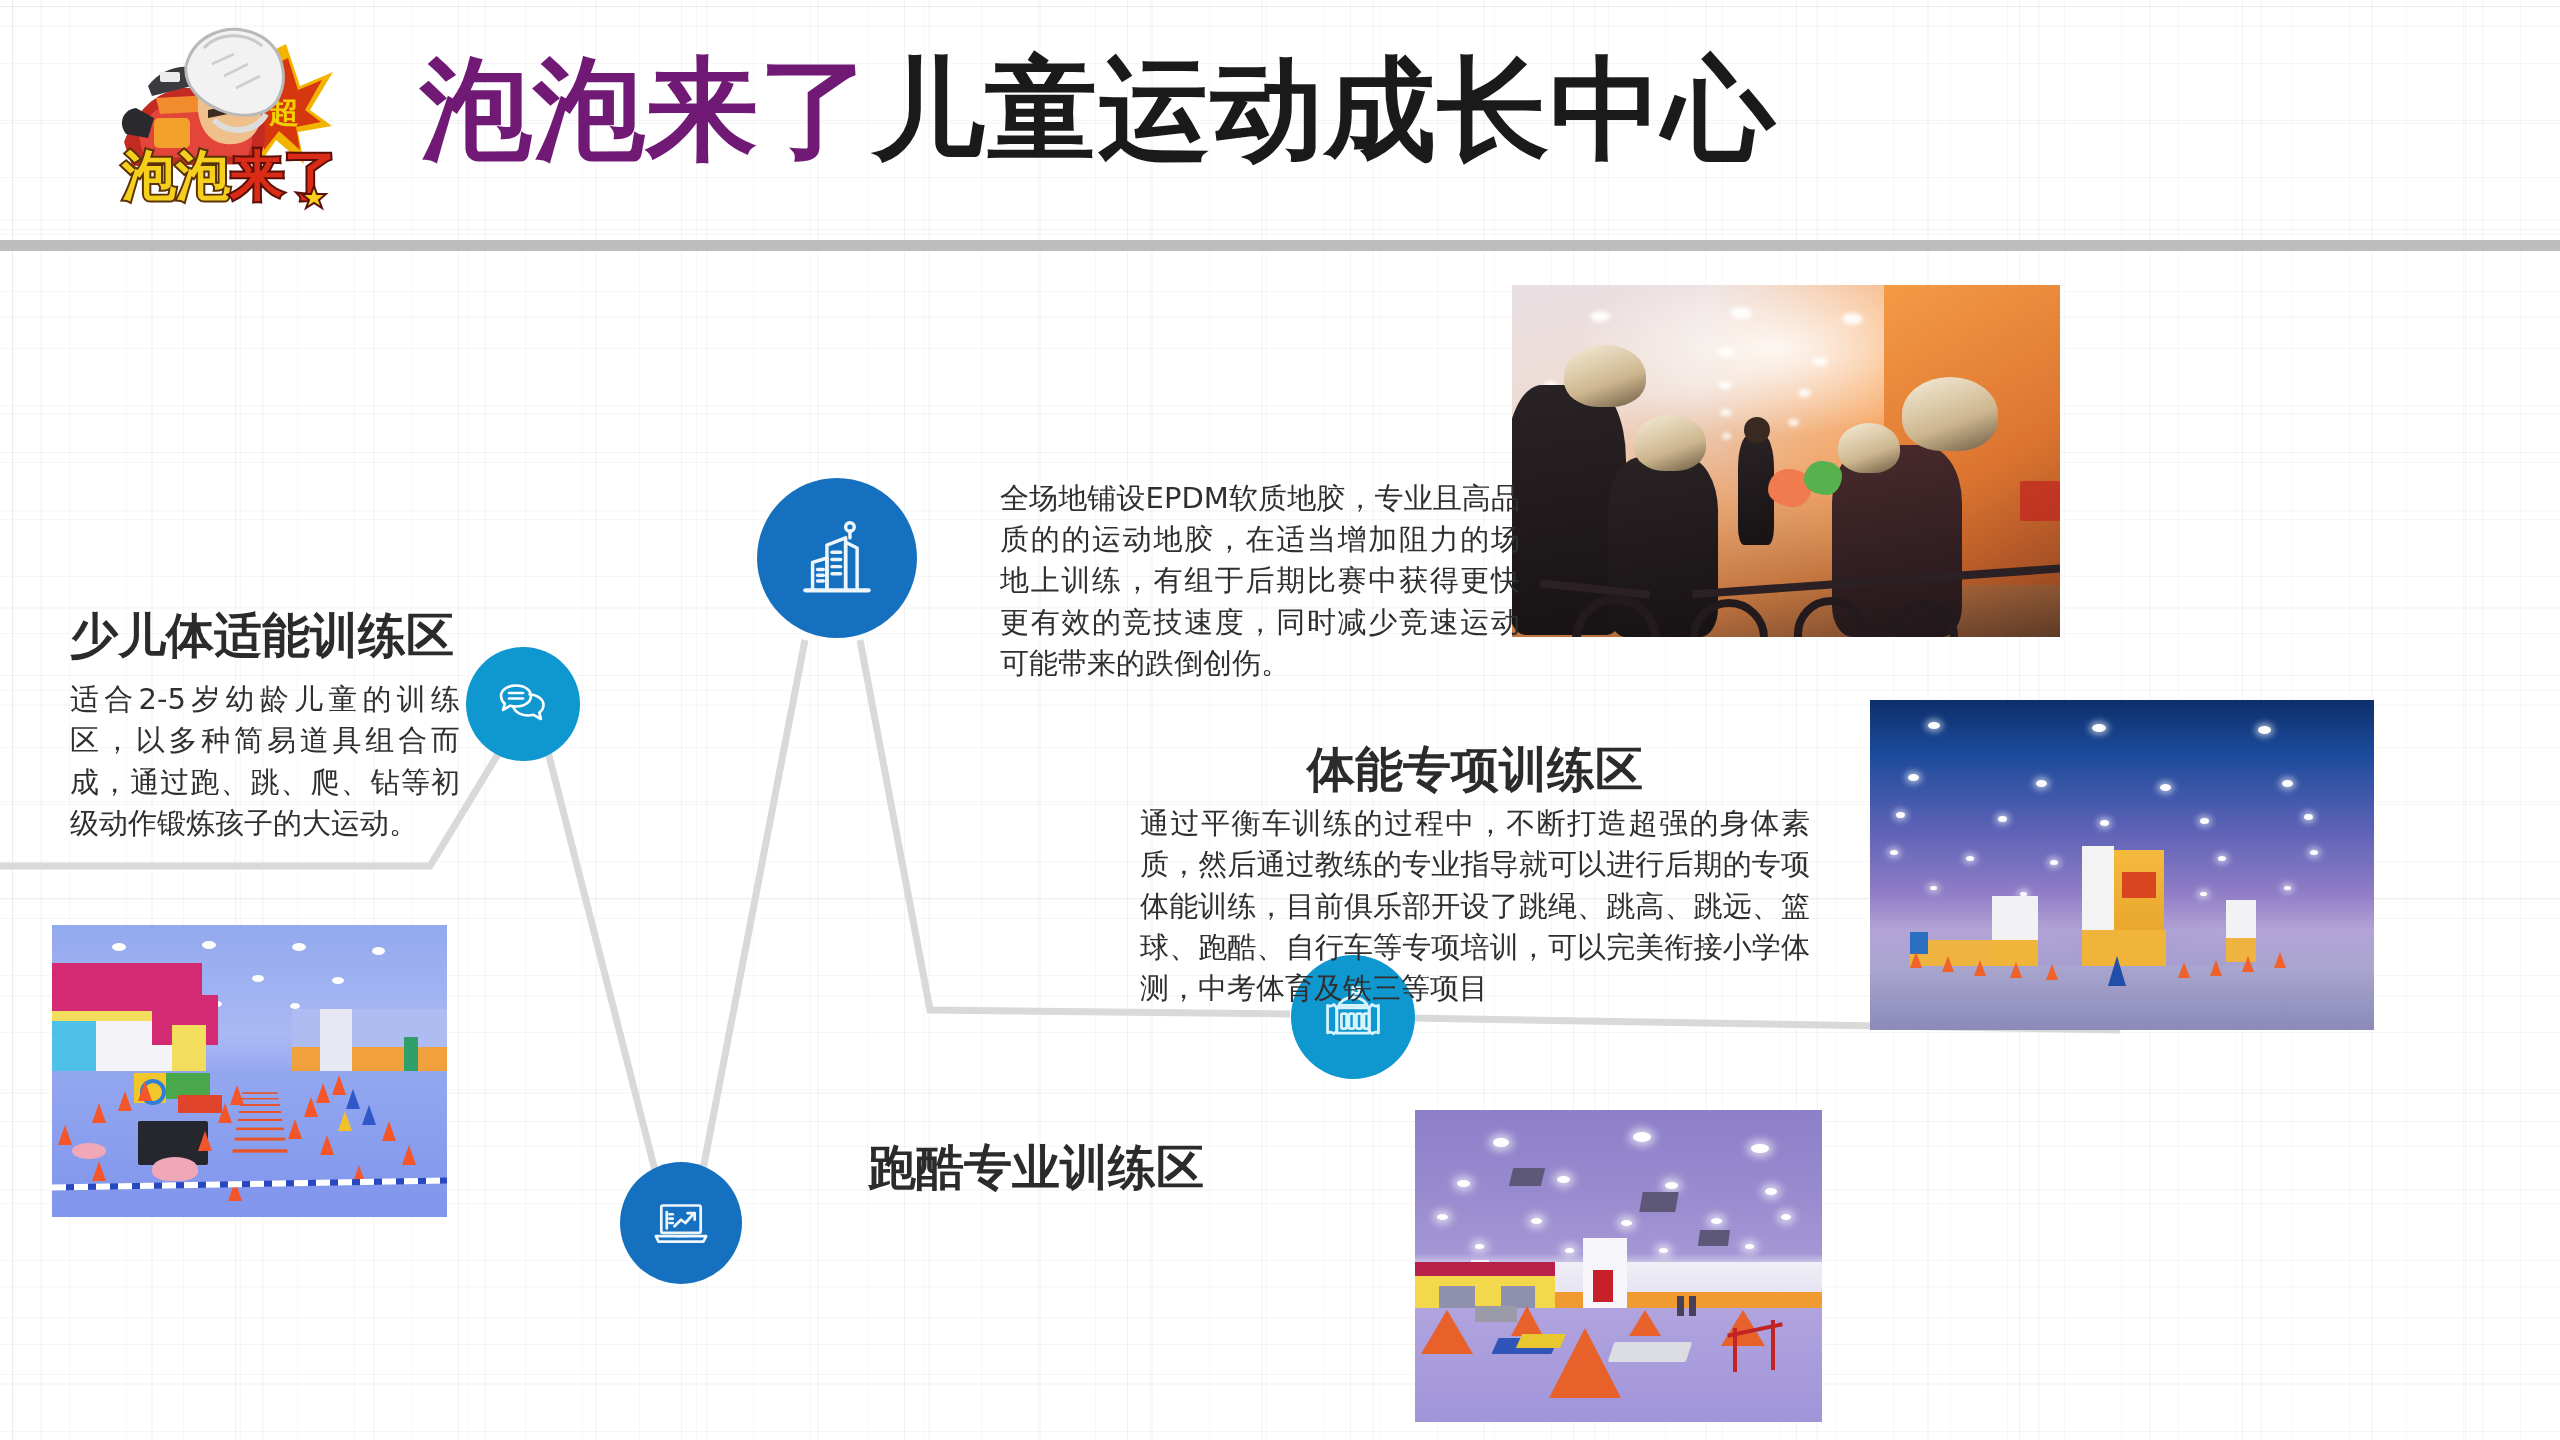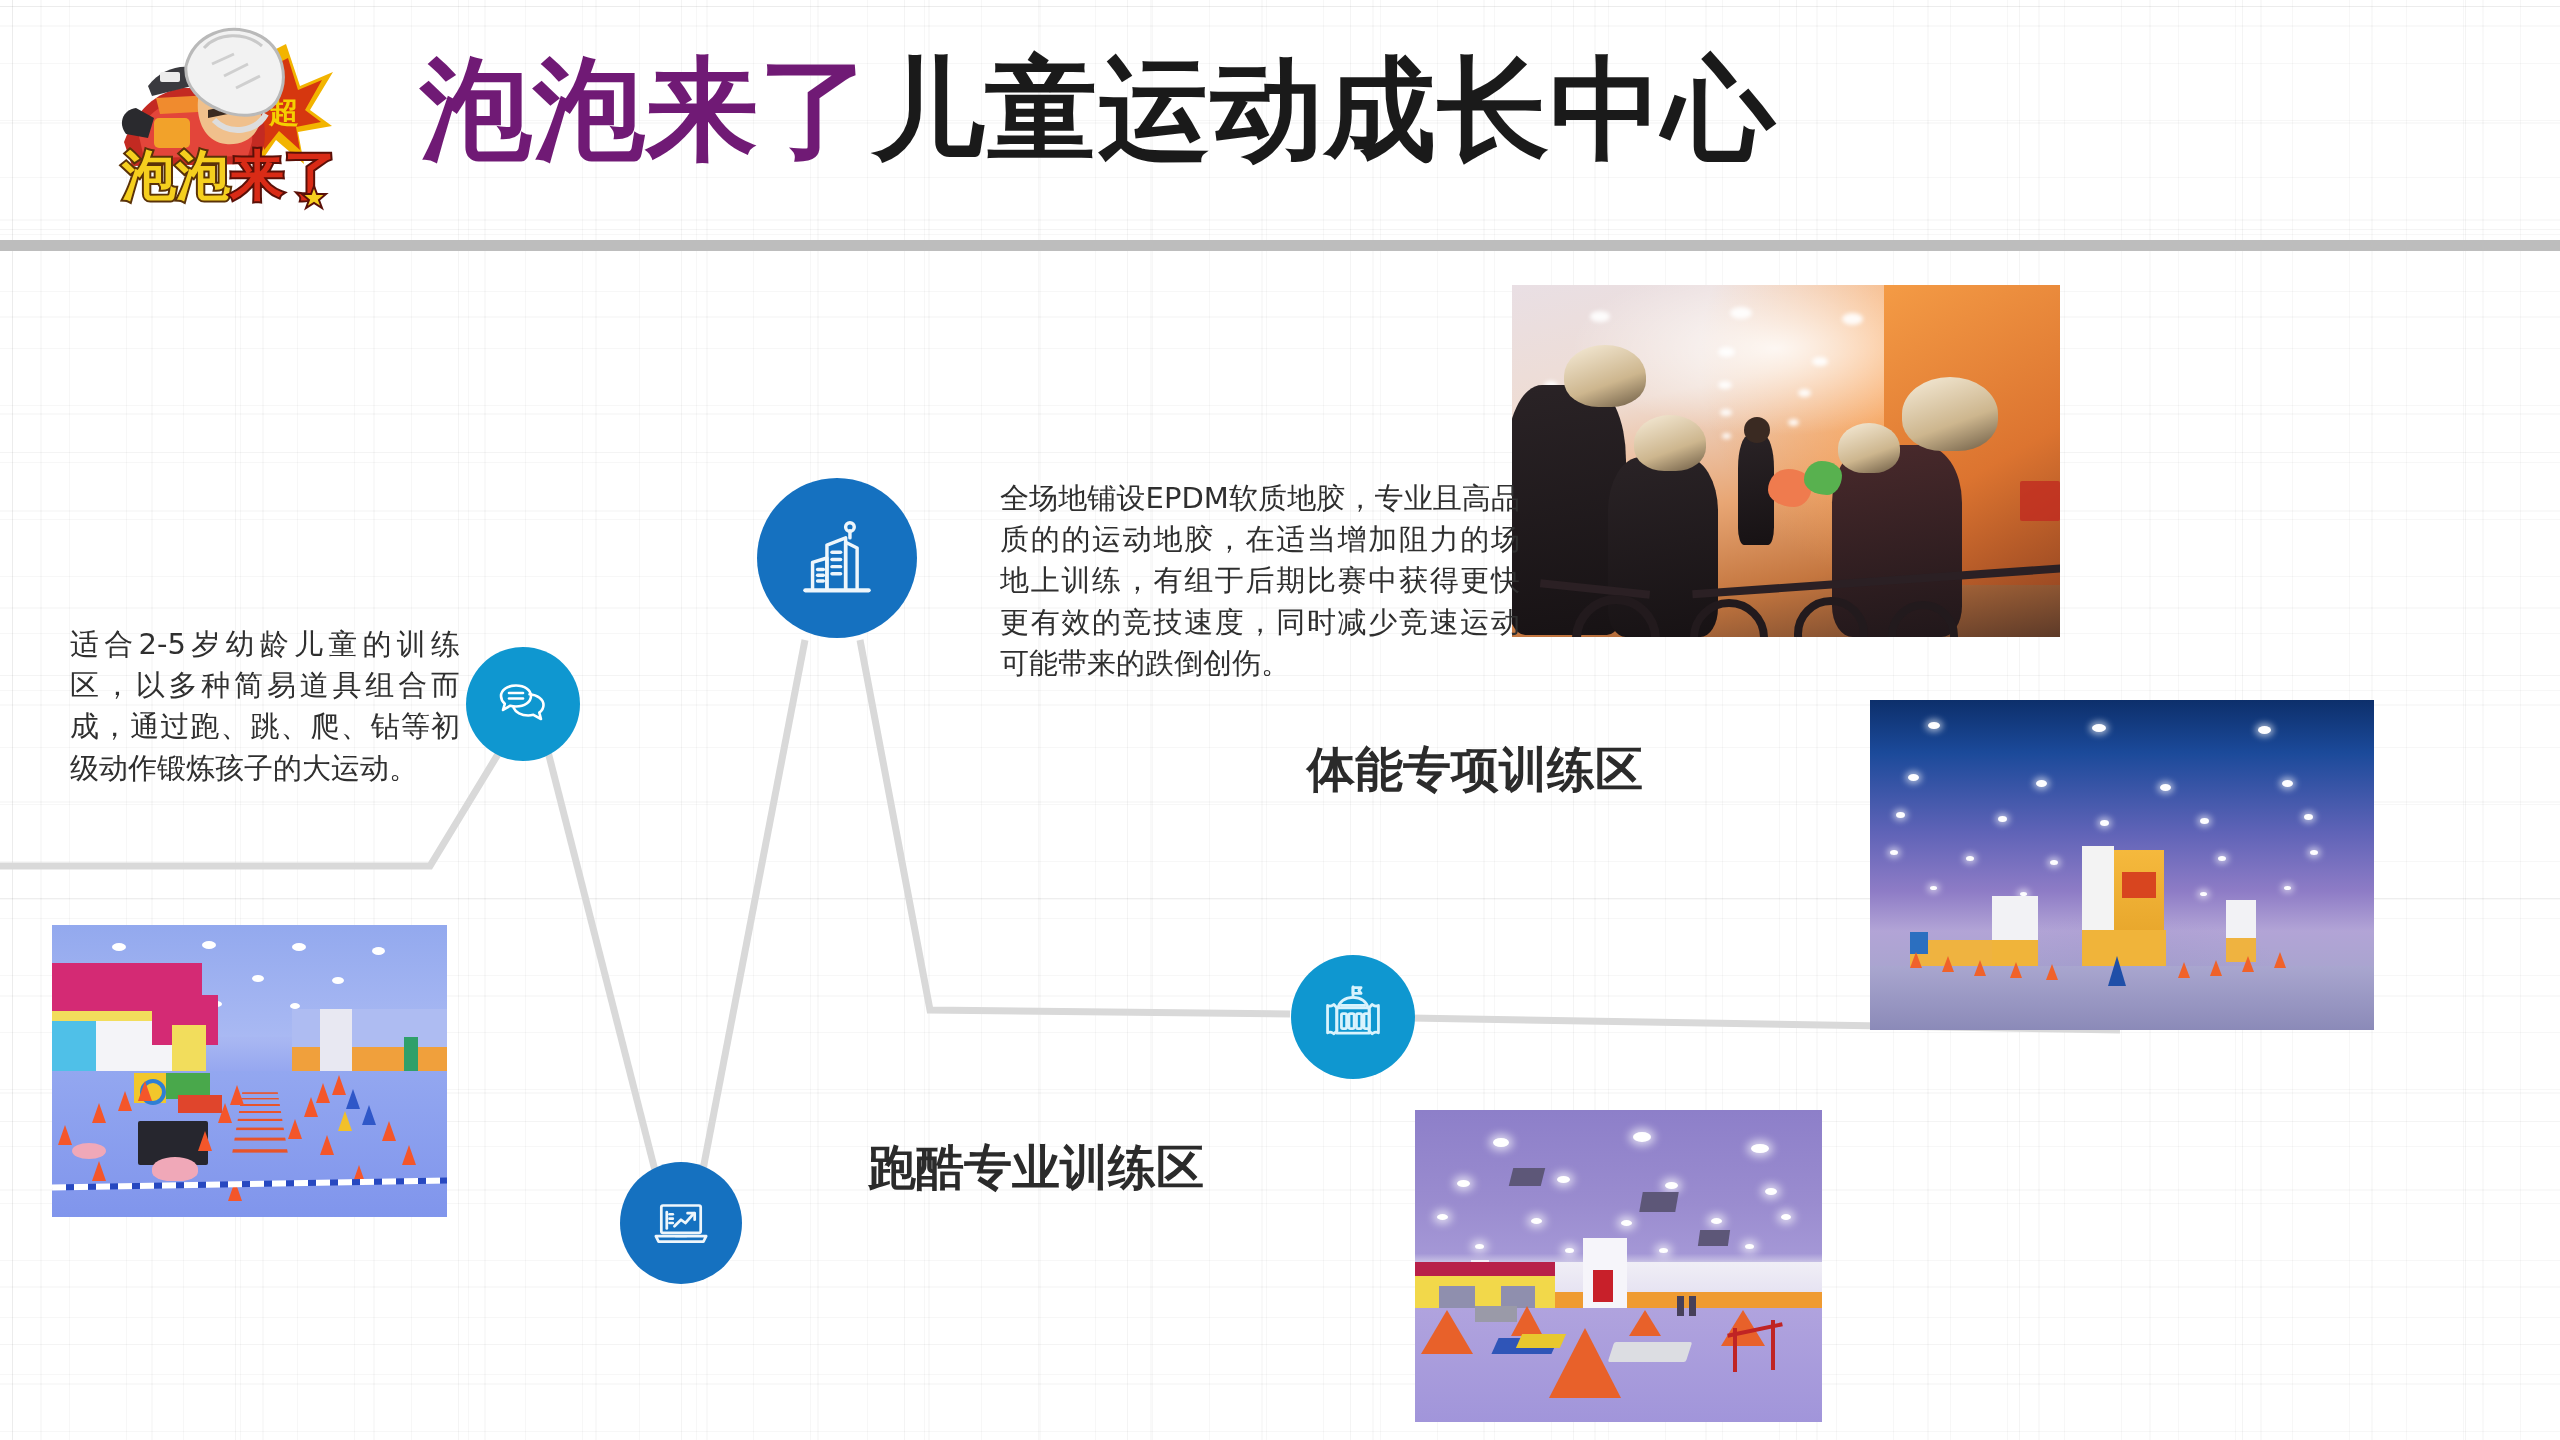--- a/index.html
+++ b/index.html
@@ -528,26 +528,28 @@
       <rect x="28.5" y="29" width="4.5" height="13" rx="1.2"></rect>
       <rect x="35" y="29" width="4.5" height="13" rx="1.2"></rect>
       <rect x="41.5" y="29" width="4.5" height="13" rx="1.2"></rect>
       <line x1="32" y1="15" x2="32" y2="6"></line>
       <path d="M32 6.5h7l-2 2.5 2 2.5h-7z"></path>
     </svg>
   </span>
 </div>
 
 <div class="block" id="block-kids">
+  <h2 class="block-title">少儿体适能训练区</h2>
   <p class="block-body">适合2-5岁幼龄儿童的训练区，以多种简易道具组合而成，通过跑、跳、爬、钻等初级动作锻炼孩子的大运动。</p>
 </div>
 
 <div class="block" id="block-balance">
   <p class="block-body">全场地铺设EPDM软质地胶，专业且高品质的的运动地胶，在适当增加阻力的场地上训练，有组于后期比赛中获得更快更有效的竞技速度，同时减少竞速运动可能带来的跌倒创伤。</p>
 </div>
 
 <div class="block" id="block-fitness">
   <h2 class="block-title">体能专项训练区</h2>
+  <p class="block-body">通过平衡车训练的过程中，不断打造超强的身体素质，然后通过教练的专业指导就可以进行后期的专项体能训练，目前俱乐部开设了跳绳、跳高、跳远、篮球、跑酷、自行车等专项培训，可以完美衔接小学体测，中考体育及铁三等项目</p>
 </div>
 
 <div class="block" id="block-parkour">
   <h2 class="block-title">跑酷专业训练区</h2>
 </div>
 
 </body></html>

